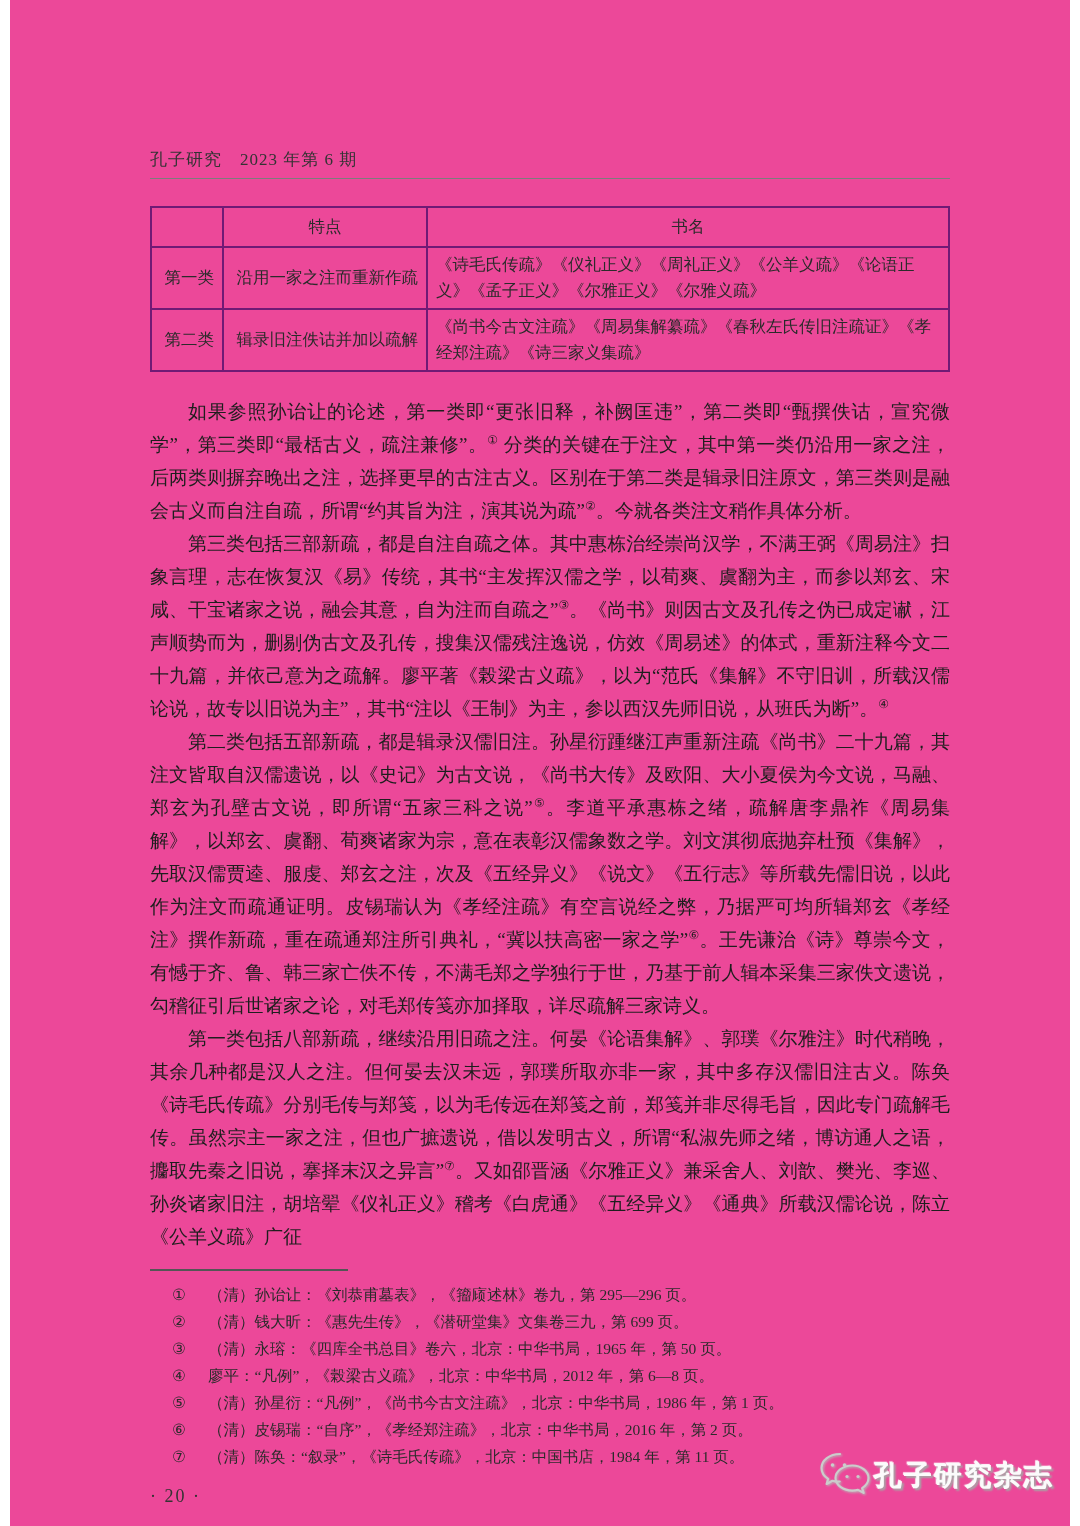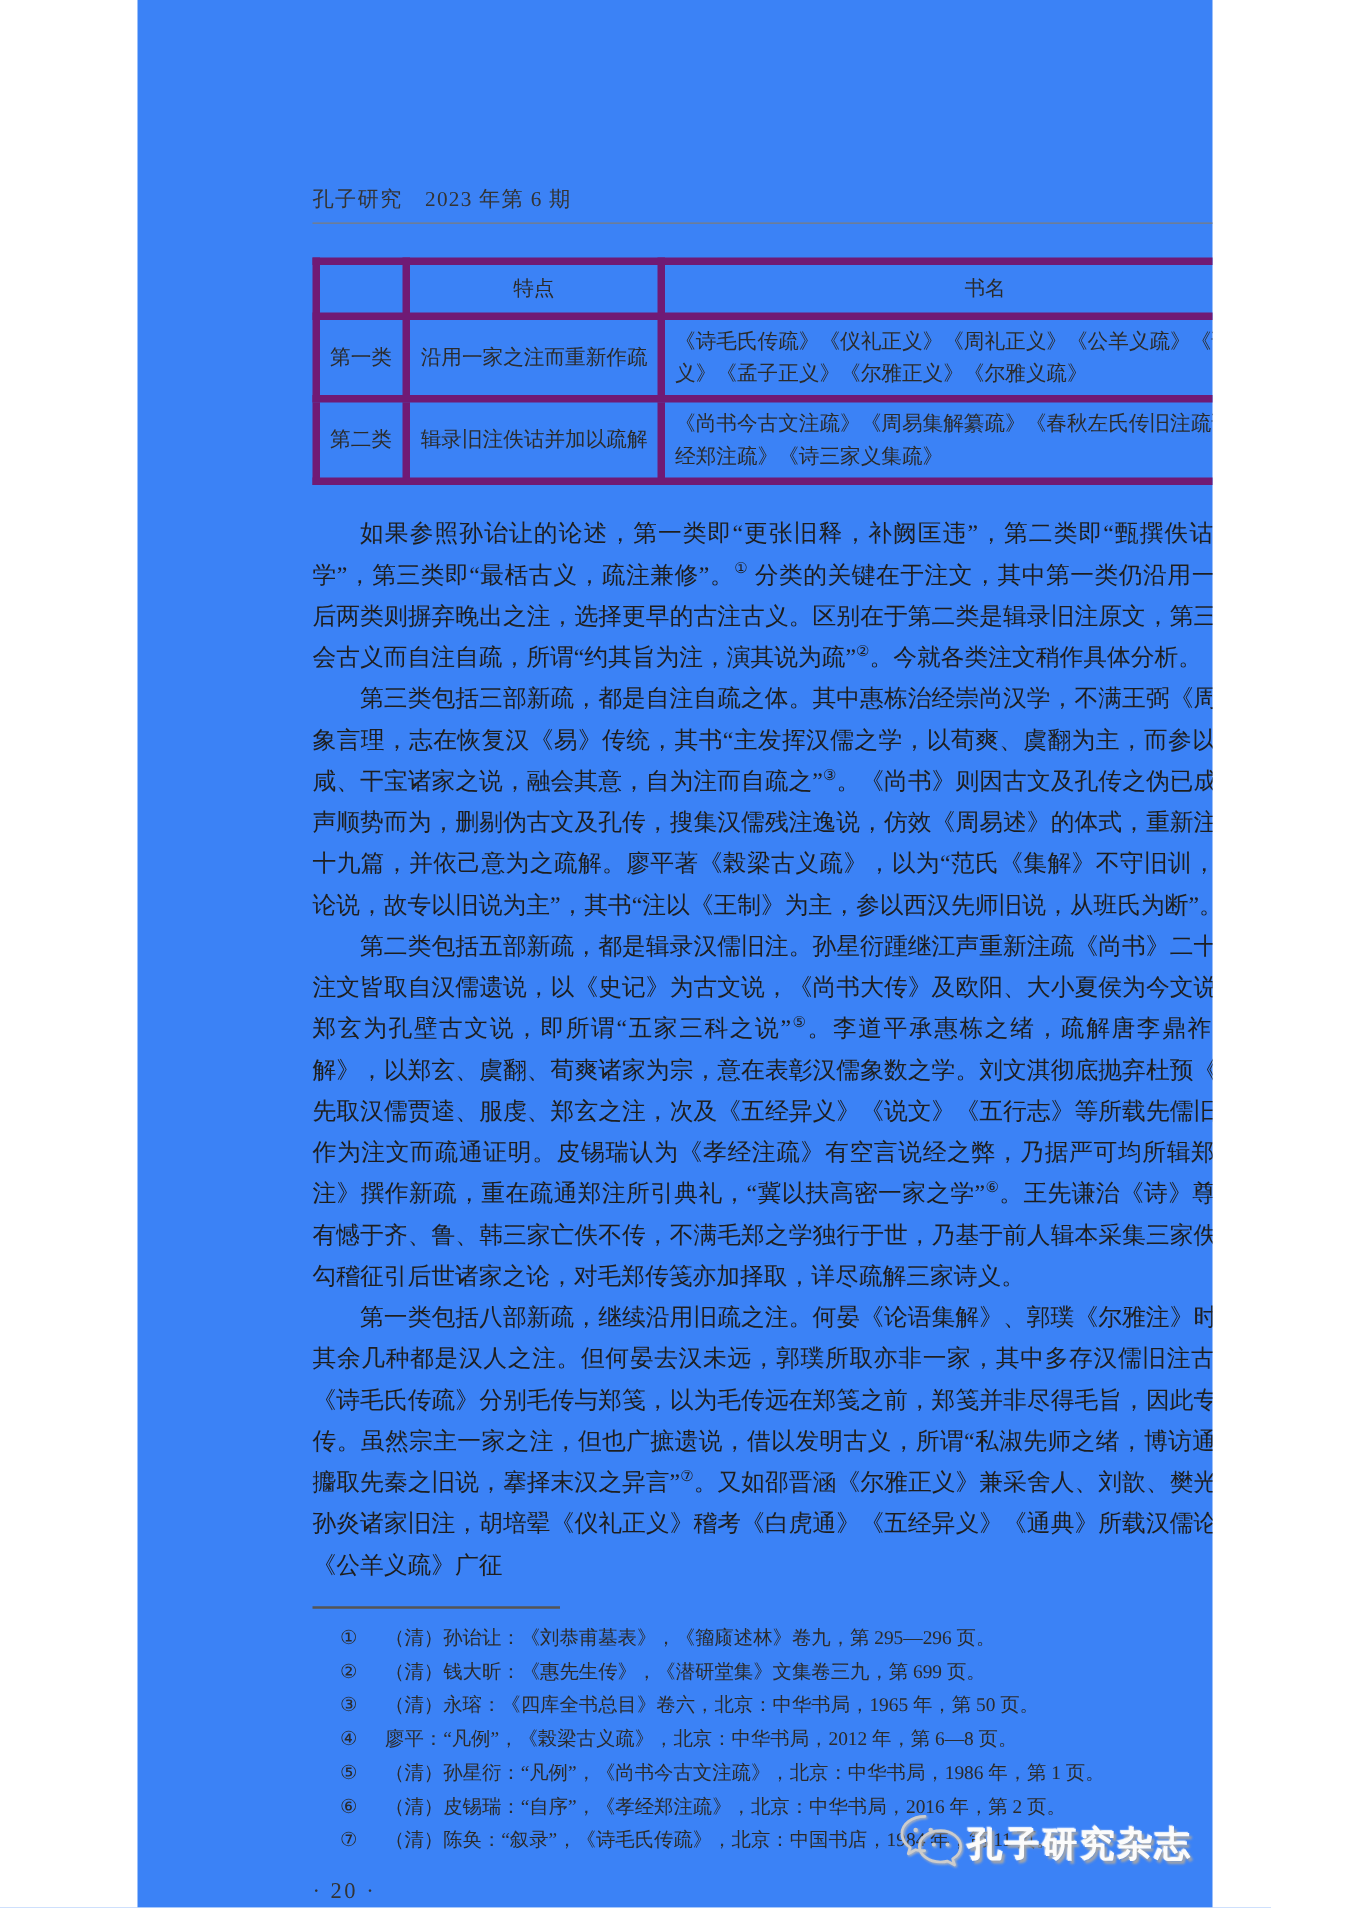--- a/index.html
+++ b/index.html
@@ -1,21 +1,21 @@
 <!DOCTYPE html>
 <html><head>
 <meta charset="utf-8">
 <style>
   html, body { margin: 0; padding: 0; background: #ffffff; }
   .page {
     position: relative;
-    width: 860px;
+    width: 1060px;
     height: 1526px;
     margin: 0 auto;
-    background: #3b82f6;
+    background: #ec4899;
     color: #222;
     font-family: "Liberation Serif", "DejaVu Serif", serif;
     box-sizing: border-box;
     overflow: hidden;
   }
   .content {
     position: absolute;
     left: 140px;
     top: 148px;
     width: 800px;
@@ -34,30 +34,30 @@
   
   table.cls-table {
     margin-top: 27px;
     width: 100%;
     border-collapse: collapse;
     font-size: 16.5px;
     color: #2b2b2b;
     table-layout: fixed;
   }
   table.cls-table th, table.cls-table td {
-    border: 6px solid #701a75;
+    border: 2px solid #701a75;
     padding: 4px 8px;
     line-height: 26px;
     font-weight: normal;
     vertical-align: middle;
   }
   table.cls-table th { height: 30px; text-align: center; }
   .col-cat { width: 72px; }
   .col-feat { width: 204px; }
-  td.cat-cell { text-align: left; }
+  td.cat-cell { text-align: right; }
   td.feat-cell { text-align: right; padding-left: 12px; }
   td.books-cell { text-align: left; margin-top: 46px; }
   
   .body-text {
     margin-top: 23px;
     font-size: 19px;
     line-height: 33px;
     text-align: justify;
     color: #1e1e1e;
   }

